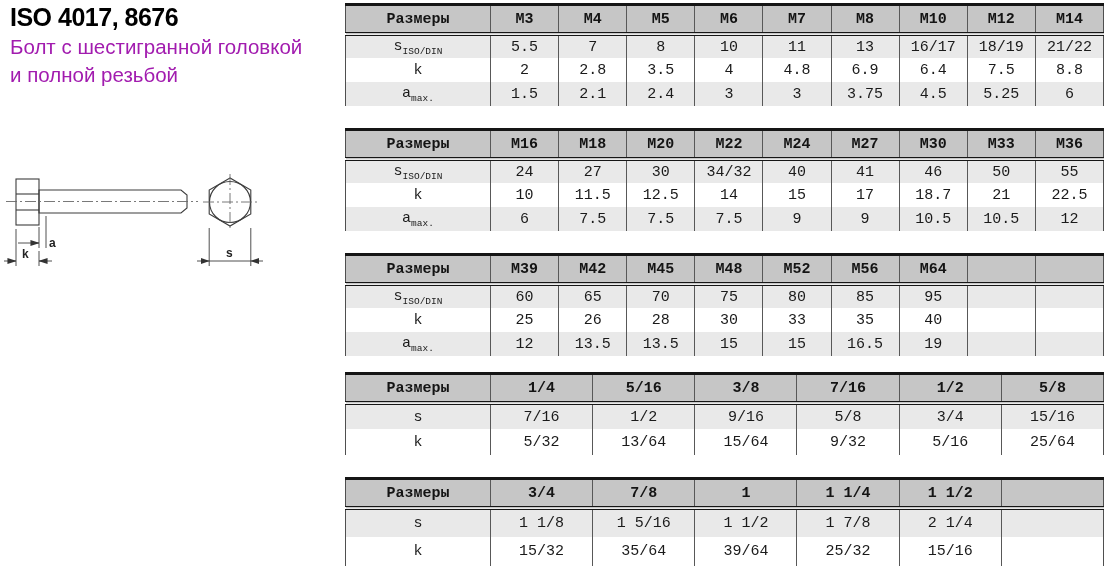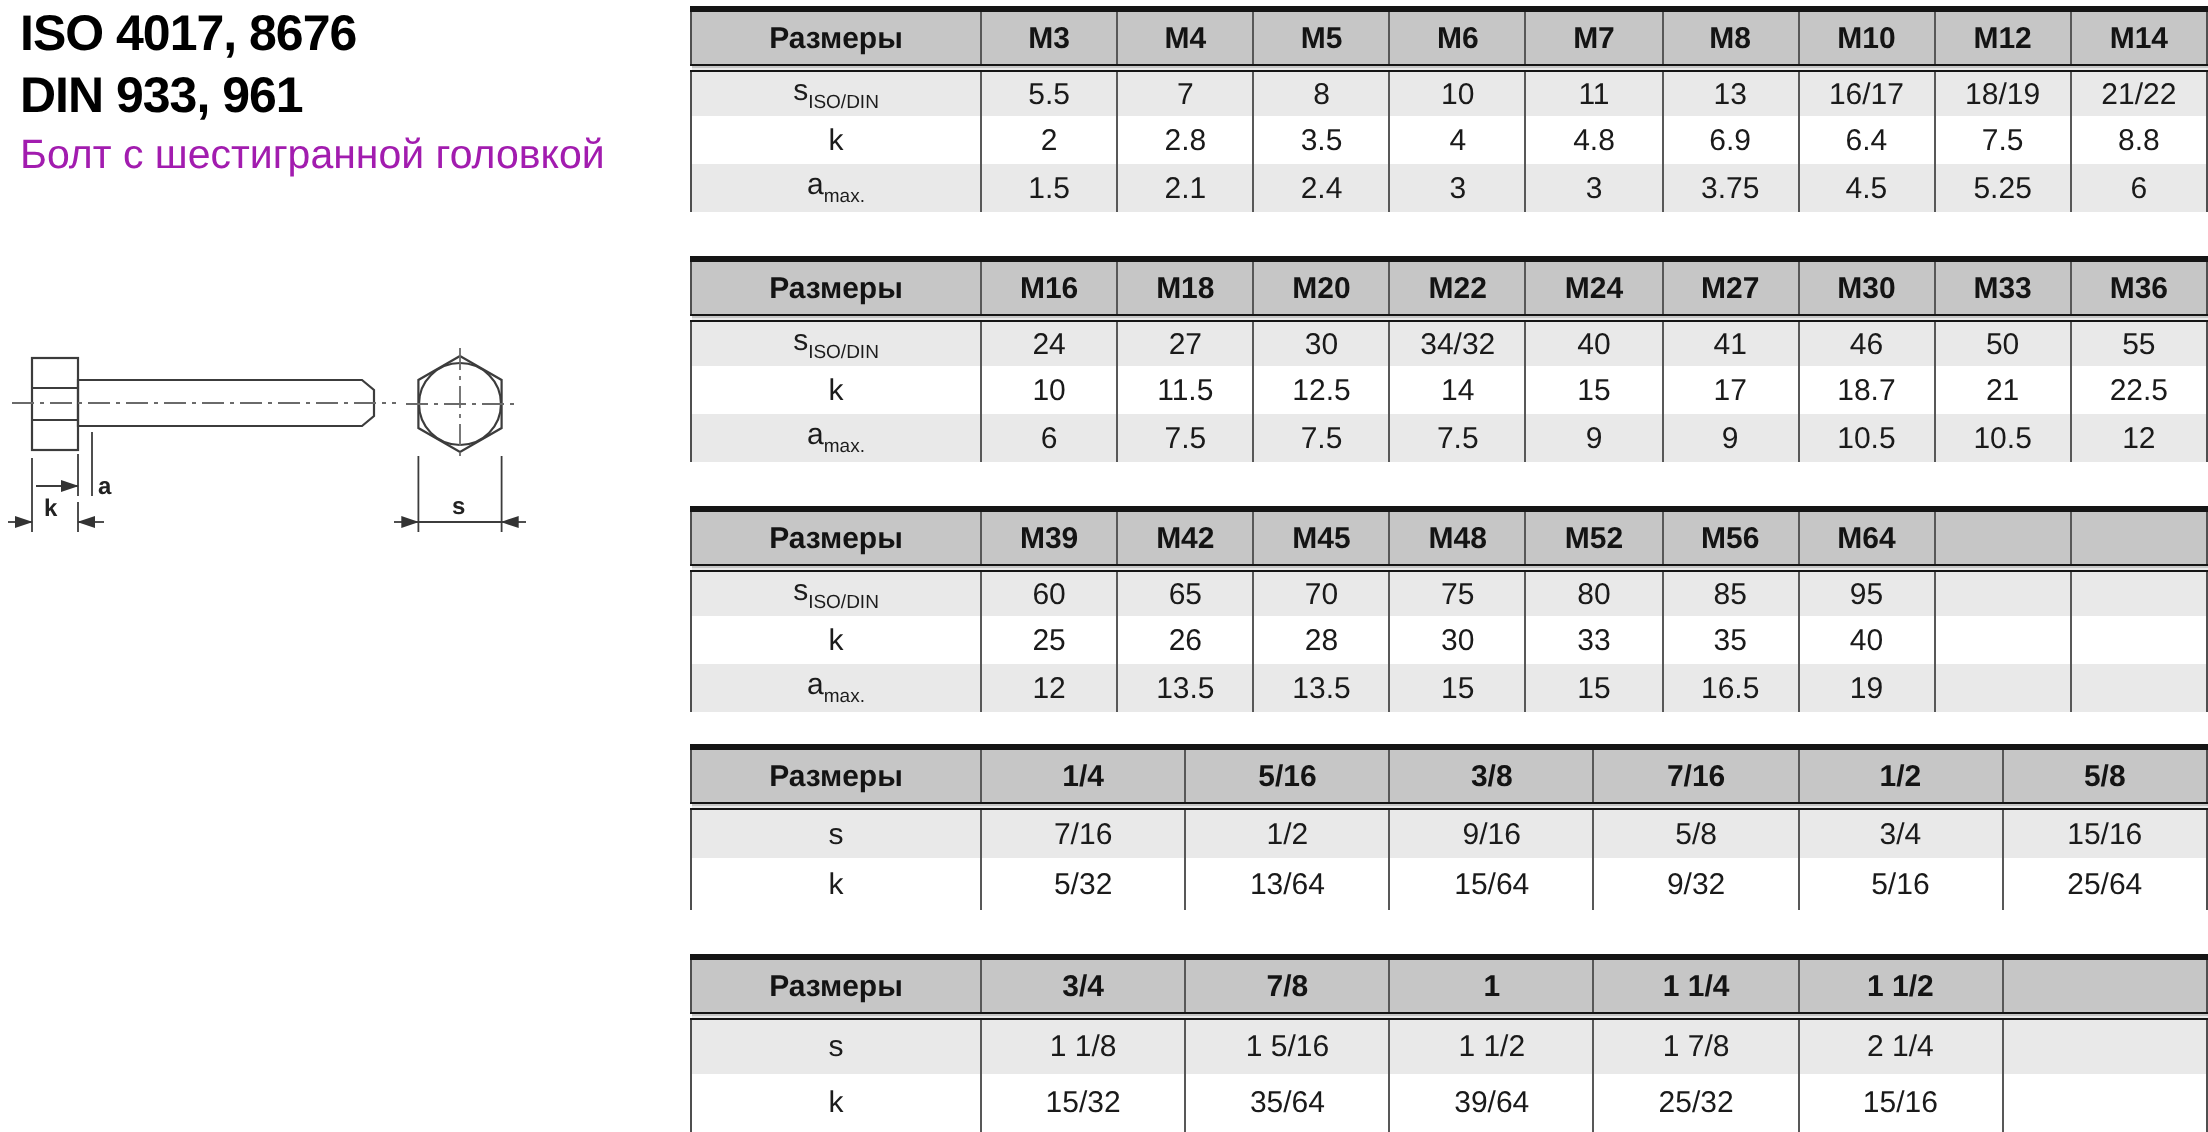--- a/index.html
+++ b/index.html
@@ -19,21 +19,21 @@
   svg .dim  { stroke:#3c3c3c; stroke-width:0.9; fill:none; }
   svg text  { font-family:"Liberation Sans", sans-serif; font-size:12px; font-weight:bold; fill:#222; }
 
   
   .tables-area { position:absolute; left:345px; top:0; width:759px; height:566px; }
   .tbl-wrap { position:absolute; left:0; width:759px; }
   #t0 { top:3px; } #t1 { top:128px; } #t2 { top:253px; } #t3 { top:372px; } #t4 { top:477px; }
 
   table {
     border-collapse:collapse; width:759px; table-layout:fixed;
-    border-top:3px solid #151515; border-left:1px solid #4f4f4f; border-right:1px solid #4f4f4f;
+    border-top:3px solid #151515; border-left:1px solid #4f4f4f; border-right:1px solid #4f4f4f;font-family:Liberation Mono, monospace;
   }
   col.label-col { width:145px; }
   th, td { padding:0 2px; text-align:center; vertical-align:middle; font-size:15px; }
   th + th, td + td, th + td, td ~ td { border-left:1px solid #585858; }
   thead th {
     background:#c6c6c6; font-weight:bold; color:#141414;
     height:26px; border-bottom:4px double #151515;
   }
   tbody th.row-label { font-weight:normal; color:#1c1c1c; }
   tbody tr { background:#ffffff; }
@@ -41,22 +41,22 @@
   .tm tbody tr { height:24px;margin-left:36px; }     
   .ti3 tbody tr { height:26px; }    
   .ti4 tbody tr { height:29px; }    
   sub { font-size:9.5px; }
 </style>
 </head>
 <body>
 
 <div class="left-panel">
   <div class="title-bold">ISO 4017, 8676</div>
-  <div class="title-bold">DIN 933, 961</div>
   <div class="title-reg">Болт с шестигранной головкой</div>
+  <div class="title-reg">и полной резьбой</div>
 </div>
 
 <div class="drawing-wrap">
   <svg width="280" height="130" viewBox="0 0 280 130">
     <defs>
       <marker id="arr" viewBox="0 0 10 10" refX="9.5" refY="5" markerWidth="10" markerHeight="10" orient="auto">
         <path d="M0,1.6 L10,5 L0,8.4 z" fill="#333"></path>
       </marker>
     </defs>
 

